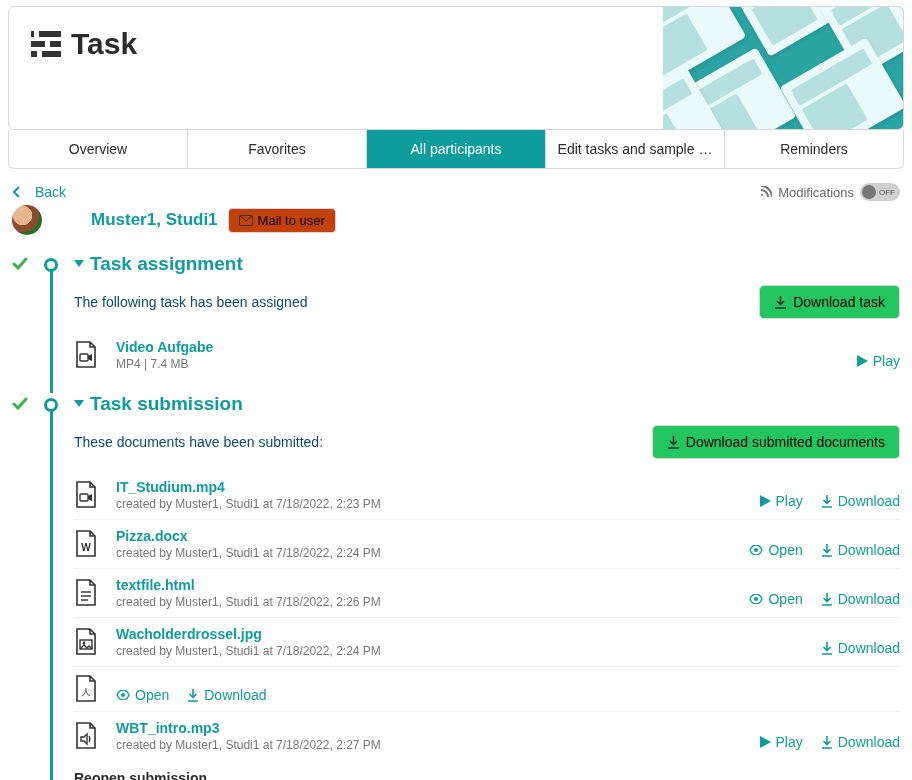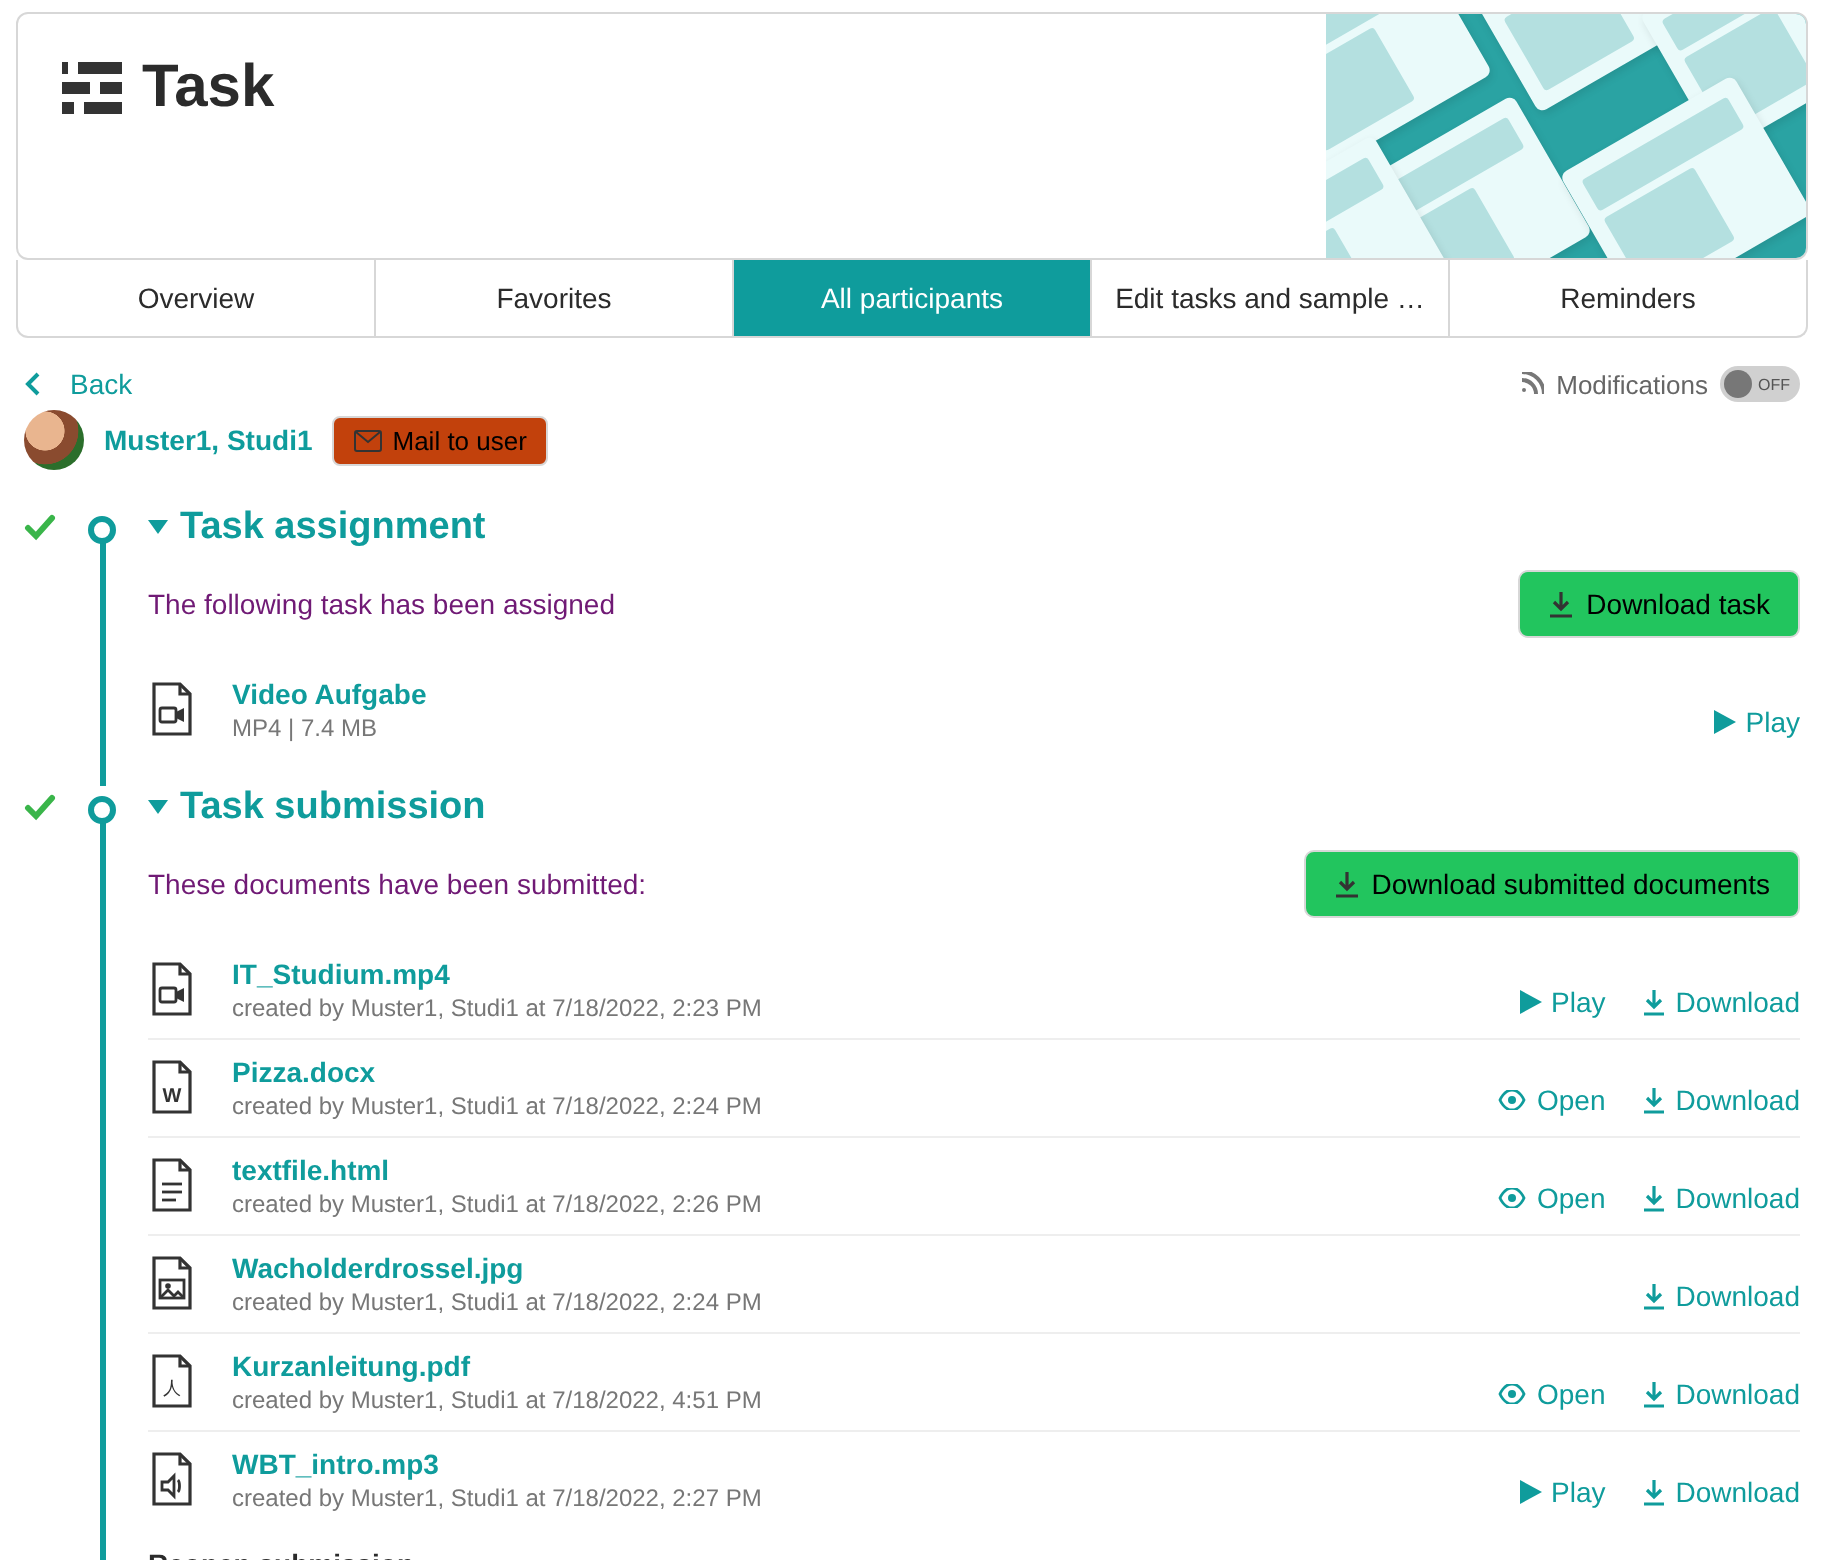--- a/index.html
+++ b/index.html
@@ -115,21 +115,21 @@
   }
 
   .userrow {
     display: flex; align-items: center; gap: 10px;
     padding: 4px 12px 10px 12px;
   }
   .avatar {
     width: 30px; height: 30px; border-radius: 50%;
     background: radial-gradient(circle at 35% 35%, #e9b58f 0 35%, #8a4b2f 36% 60%, #2b6e2b 61% 100%);
   }
-  .username { color: var(--teal); font-weight: 600; font-size: 14px; cursor:pointer;}
+  .username { color: var(--teal); font-weight: 600; font-size: 17px; cursor:pointer;margin-left:39px;}
   .mail-btn {
     border: 1px solid var(--border);
     border-radius: 4px;
     padding: 4px 10px;
     background: #c2410c;
     cursor: pointer;
     display: flex; align-items: center; gap: 5px;
     font-size: 13px;
   }
 
@@ -172,21 +172,21 @@
   .step-head {
     display: flex; align-items: center; gap: 6px;
     color: var(--teal); font-weight: 600; font-size: 19px;
     cursor: pointer;
   }
   .step-sub {
     margin: 10px 0 12px 0;
     display: flex; align-items: center; justify-content: space-between;
     gap: 12px;
   }
-  .step-sub-text { color: #701a75; }
+  .step-sub-text { color: #0c4a6e; }
   .dl-btn {
     border: 1px solid var(--border);
     background: #22c55e;
     border-radius: 5px;
     padding: 8px 14px;
     cursor: pointer;
     display: flex; align-items: center; gap: 6px;
     font-size: 14px;
     white-space: nowrap;
   }
@@ -498,24 +498,20 @@
             </div>
           </div>
           <div class="file-row">
             <span class="icon">
               <svg width="24" height="28" viewBox="0 0 24 28">
                 <path d="M3 1h13l5 5v20H3z" fill="none" stroke="#333" stroke-width="1.6"></path>
                 <path d="M16 1v5h5" fill="none" stroke="#333" stroke-width="1.6"></path>
                 <text x="12" y="20" text-anchor="middle" font-size="9" font-family="serif" fill="#333">人</text>
               </svg>
             </span>
-            <div class="file-info">
-              <span class="file-name">Kurzanleitung.pdf</span>
-              <span class="file-meta">created by Muster1, Studi1 at 7/18/2022, 4:51 PM</span>
-            </div>
             <div class="file-actions">
               <span class="action">
                 <span class="icon">
                   <svg width="14" height="10" viewBox="0 0 14 10">
                     <path d="M7 0C3 0 1 5 1 5s2 5 6 5 6-5 6-5-2-5-6-5z" fill="none" stroke="currentColor" stroke-width="1.4"></path>
                     <circle cx="7" cy="5" r="2" fill="currentColor"></circle>
                   </svg>
                 </span>
                 <span>Open</span>
               </span>

